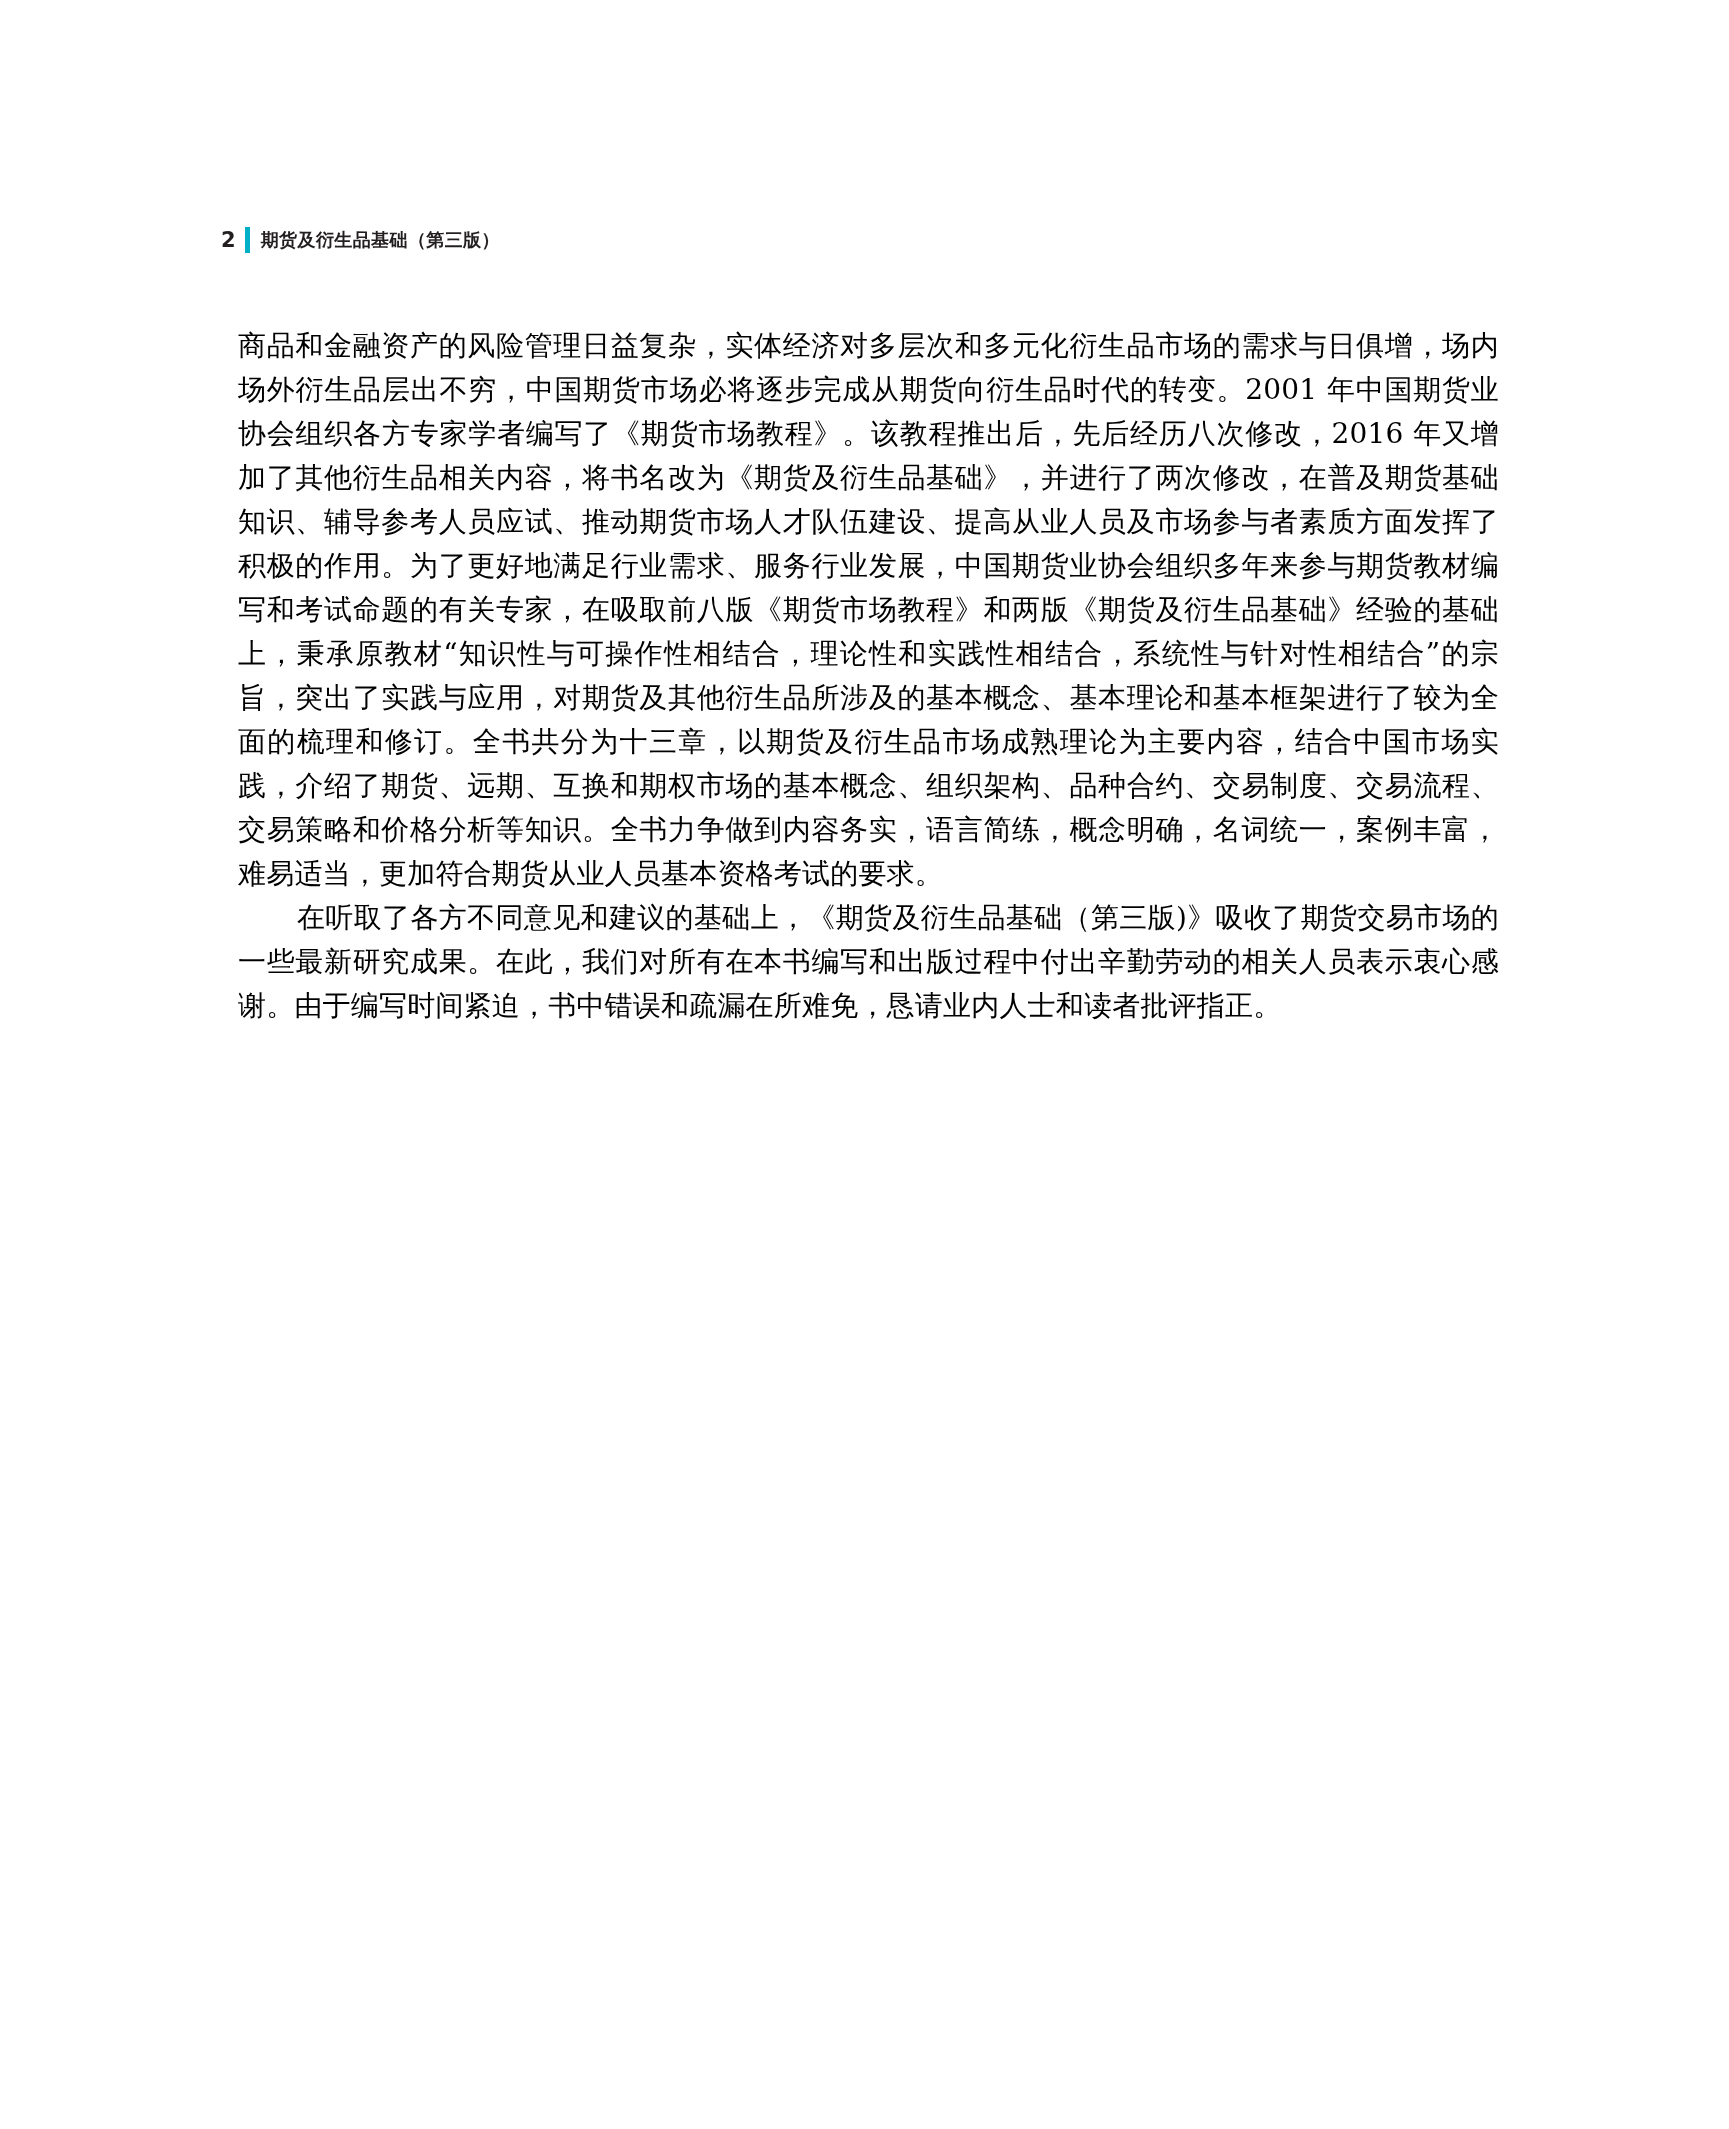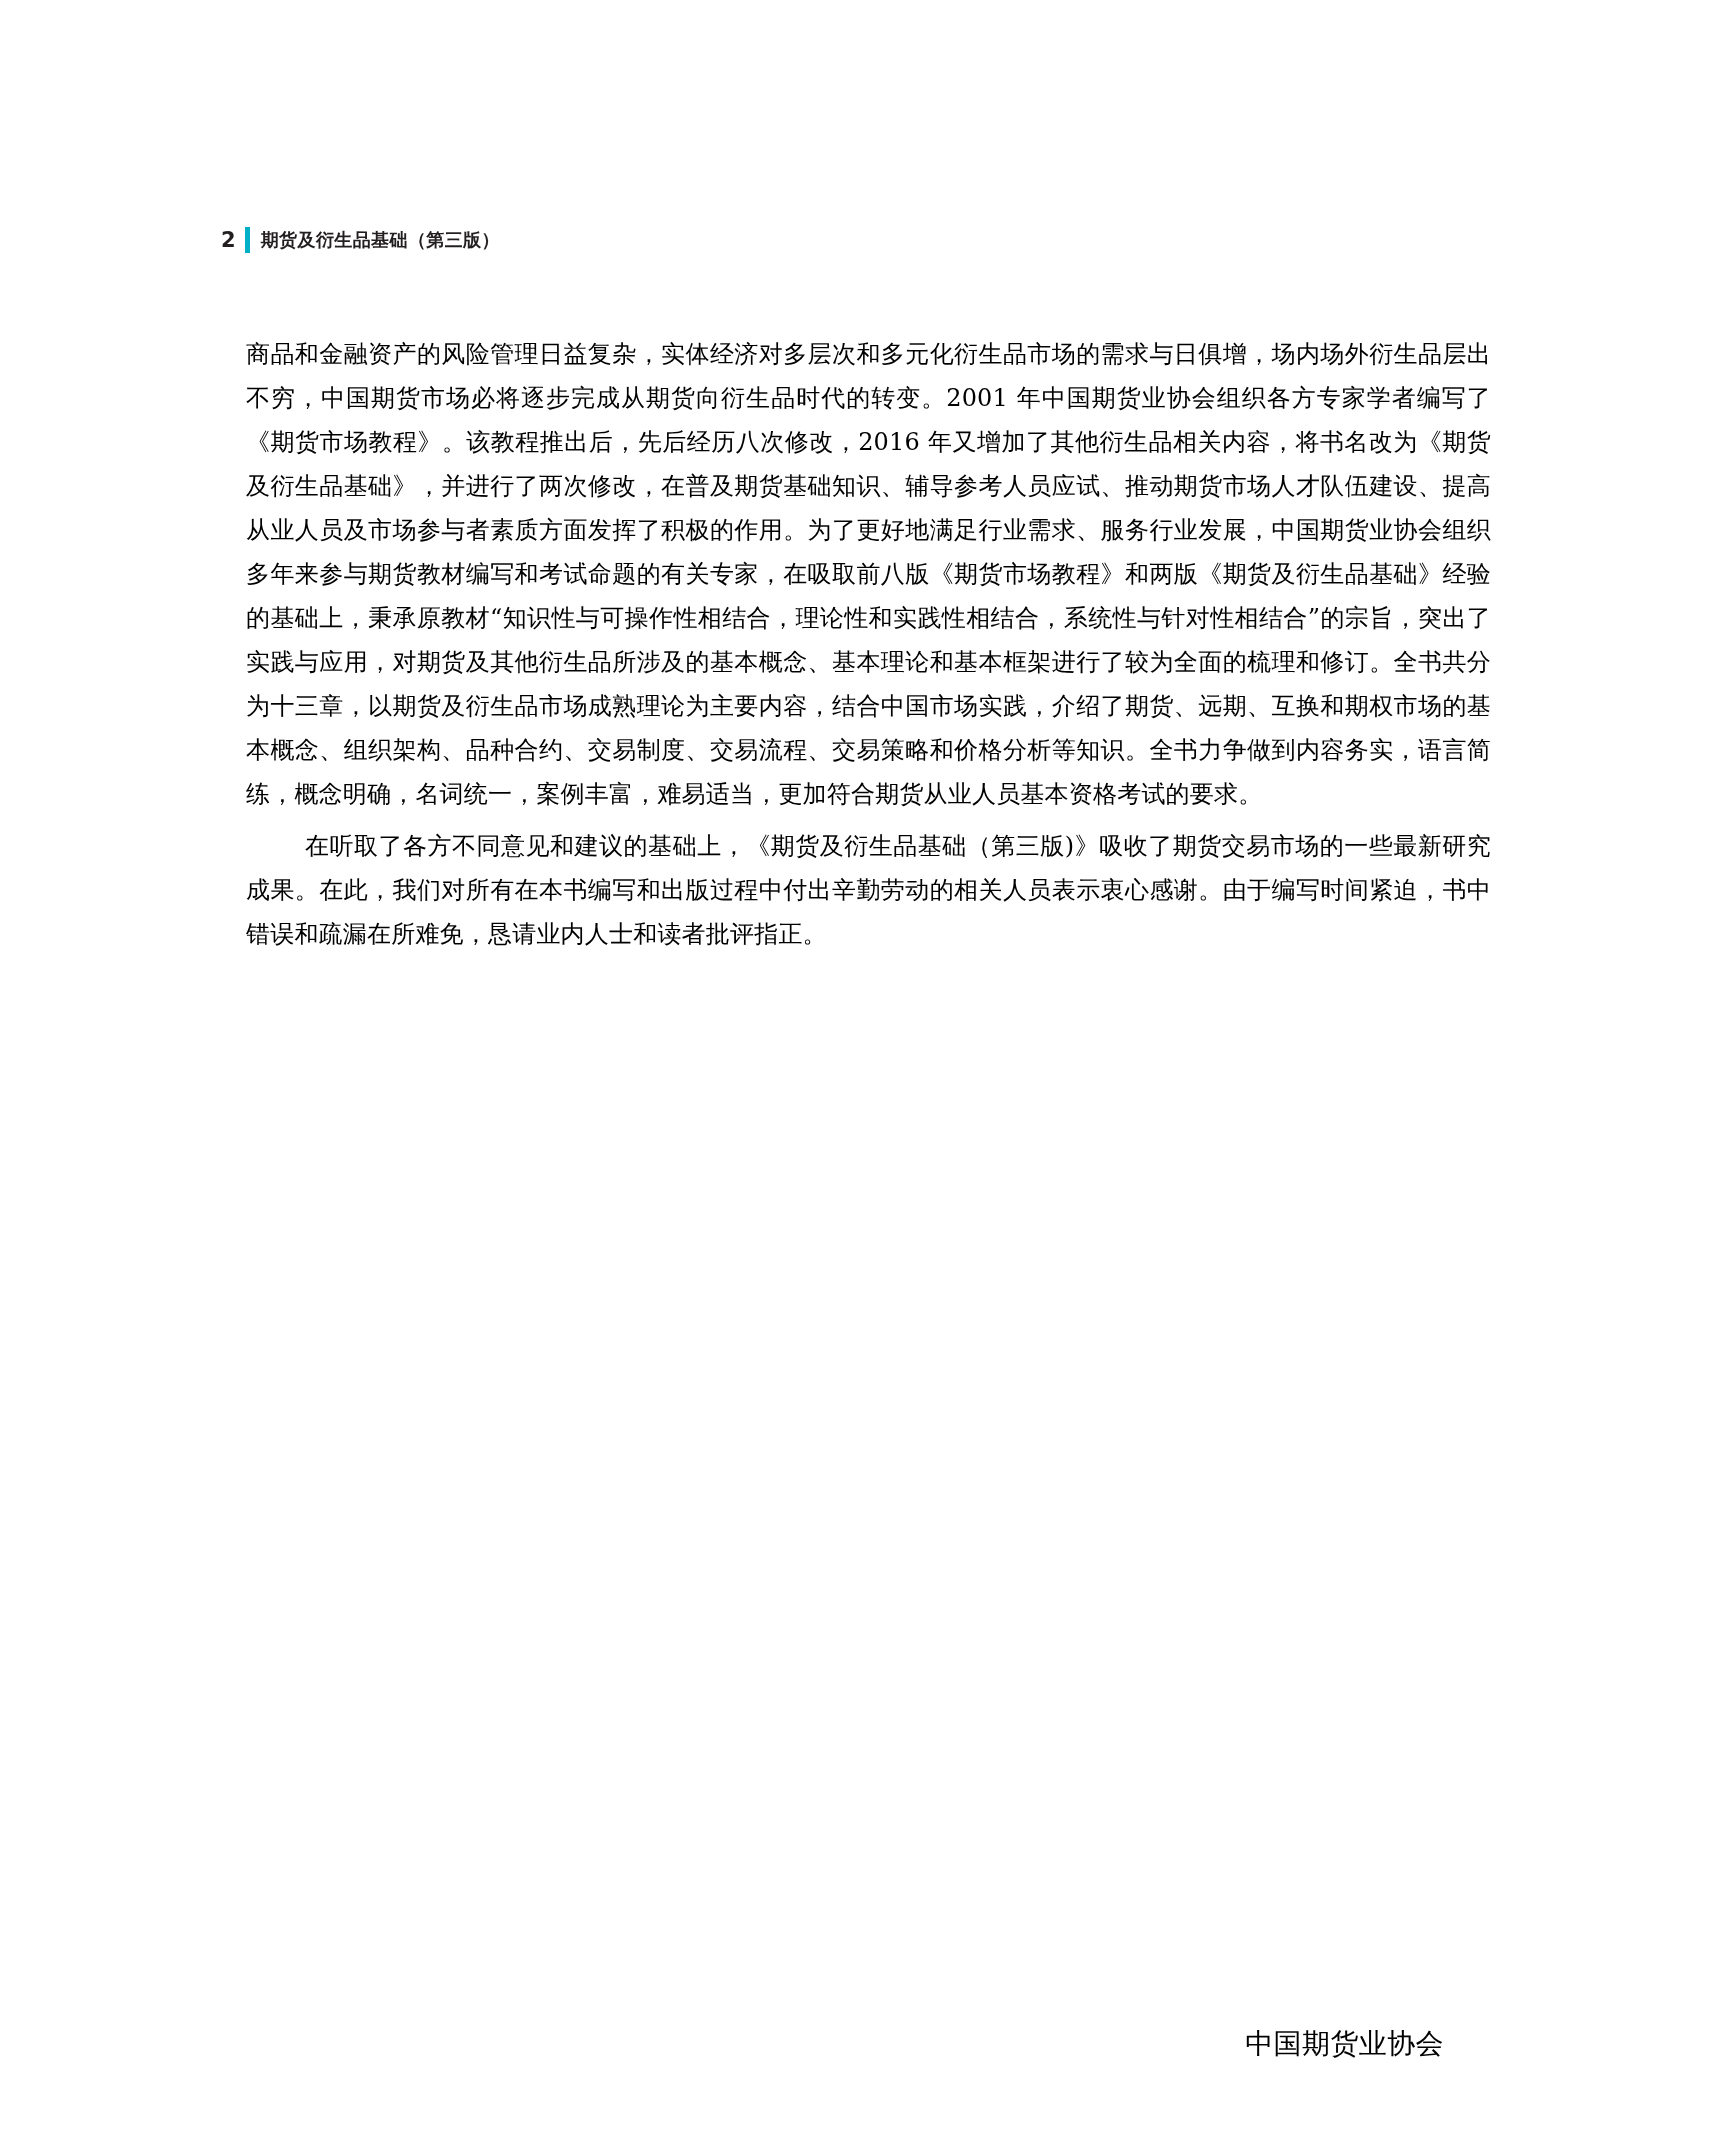--- a/index.html
+++ b/index.html
@@ -53,22 +53,22 @@
   }
 
   
   .textblock {
     position: absolute;
     left: 238px;
     top: 324px;
     width: 1261px;
   }
   p.para {
-    margin: 8px;
-    font-size: 24px;
+    margin: 0;
+    font-size: 28px;
     line-height: 44px;
     text-align: justify;
     text-justify: inter-ideograph;
     letter-spacing: 0.2px;
     font-family: "DejaVu Serif", "Liberation Serif", serif;
   }
   p.indent {
     text-indent: 59px;
   }
 
@@ -103,17 +103,16 @@
     <span class="rule"></span>
     <span class="runtitle">期货及衍生品基础（第三版）</span>
   </div>
 
   <div class="textblock">
     <p class="para">商品和金融资产的风险管理日益复杂，实体经济对多层次和多元化衍生品市场的需求与日俱增，场内场外衍生品层出不穷，中国期货市场必将逐步完成从期货向衍生品时代的转变。2001 年中国期货业协会组织各方专家学者编写了《期货市场教程》。该教程推出后，先后经历八次修改，2016 年又增加了其他衍生品相关内容，将书名改为《期货及衍生品基础》，并进行了两次修改，在普及期货基础知识、辅导参考人员应试、推动期货市场人才队伍建设、提高从业人员及市场参与者素质方面发挥了积极的作用。为了更好地满足行业需求、服务行业发展，中国期货业协会组织多年来参与期货教材编写和考试命题的有关专家，在吸取前八版《期货市场教程》和两版《期货及衍生品基础》经验的基础上，秉承原教材“知识性与可操作性相结合，理论性和实践性相结合，系统性与针对性相结合”的宗旨，突出了实践与应用，对期货及其他衍生品所涉及的基本概念、基本理论和基本框架进行了较为全面的梳理和修订。全书共分为十三章，以期货及衍生品市场成熟理论为主要内容，结合中国市场实践，介绍了期货、远期、互换和期权市场的基本概念、组织架构、品种合约、交易制度、交易流程、交易策略和价格分析等知识。全书力争做到内容务实，语言简练，概念明确，名词统一，案例丰富，难易适当，更加符合期货从业人员基本资格考试的要求。</p>
     <p class="para indent">在听取了各方不同意见和建议的基础上，《期货及衍生品基础（第三版)》吸收了期货交易市场的一些最新研究成果。在此，我们对所有在本书编写和出版过程中付出辛勤劳动的相关人员表示衷心感谢。由于编写时间紧迫，书中错误和疏漏在所难免，恳请业内人士和读者批评指正。</p>
   </div>
 
   <div class="signature">
-    <div class="line org">中国期货业协会</div>
   </div>
 
 </div>
 
 
 </body></html>

